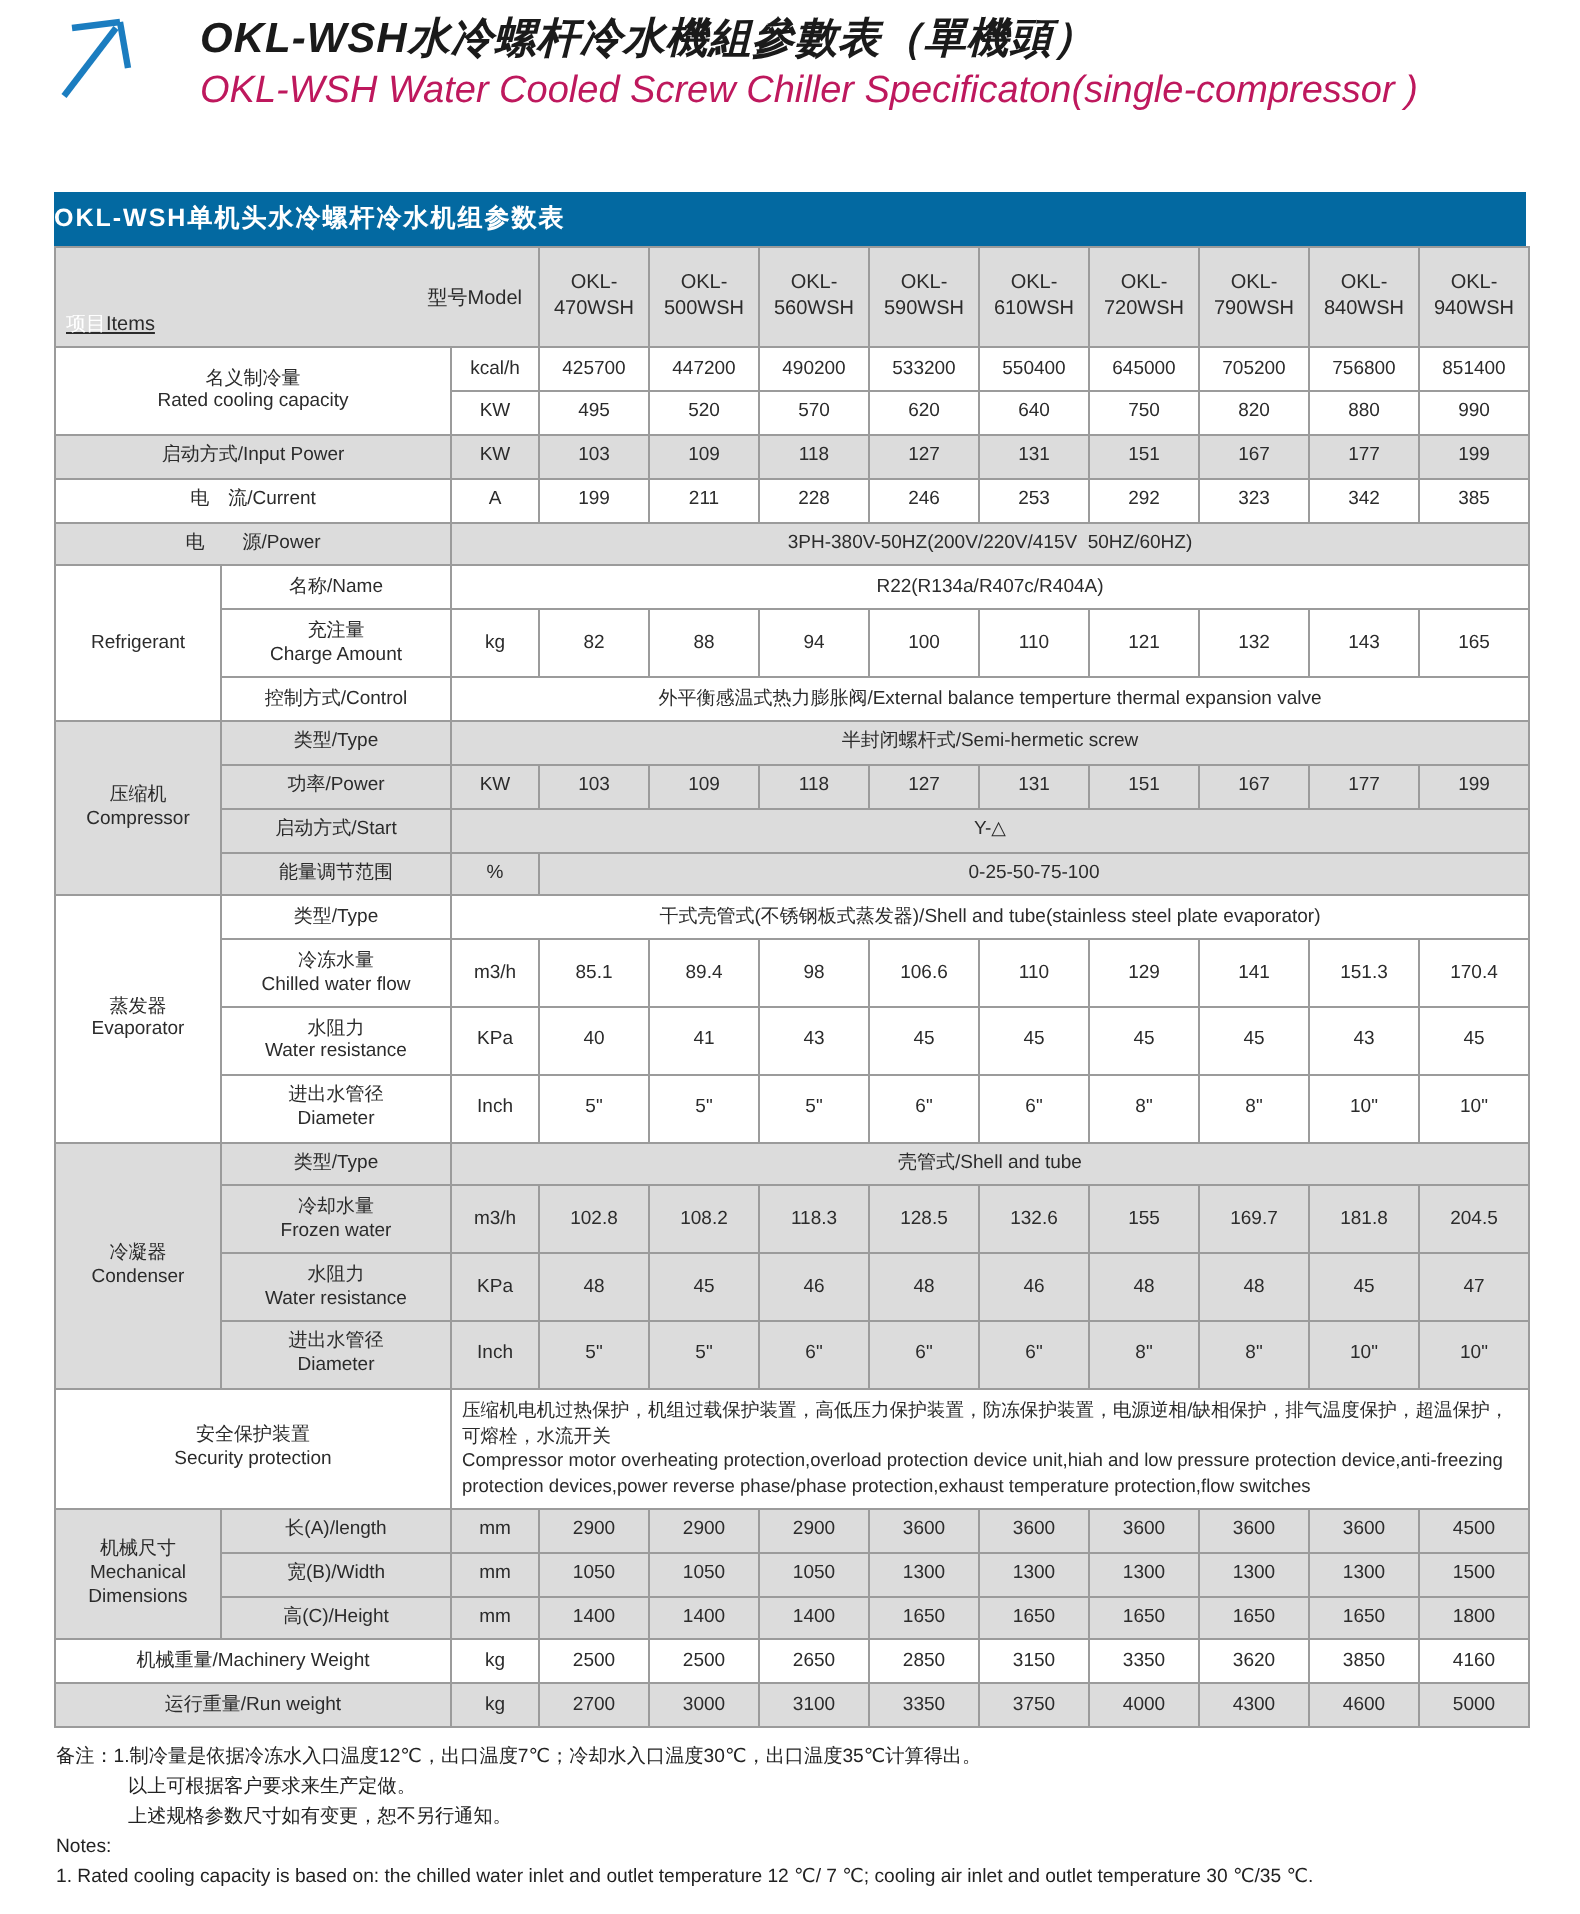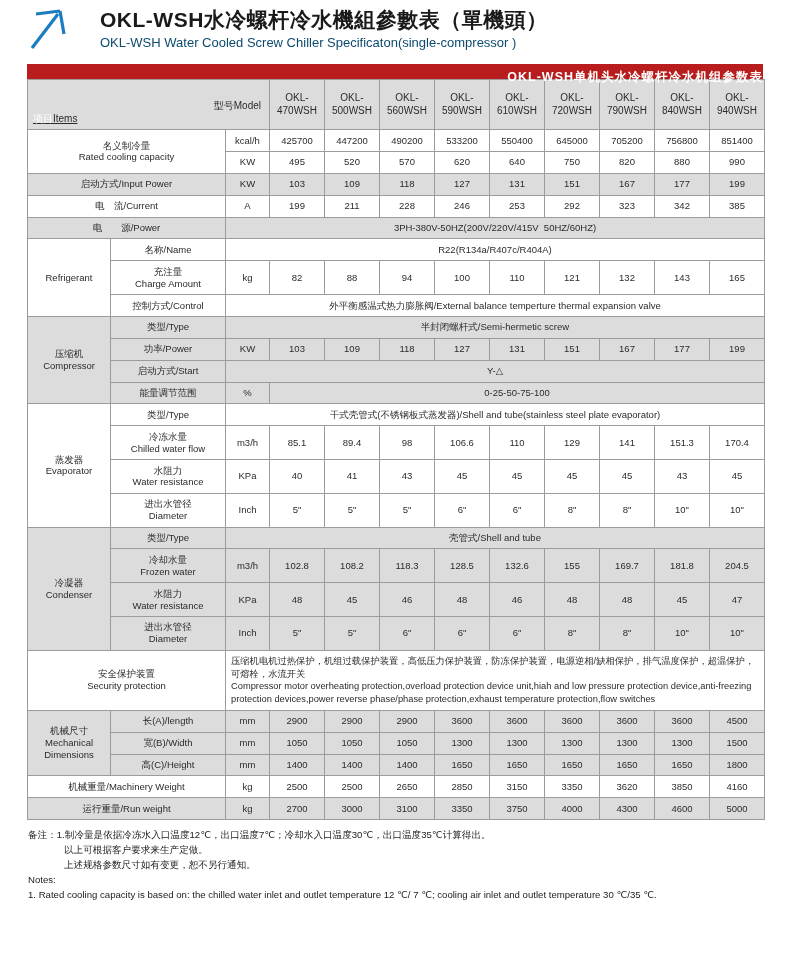--- a/index.html
+++ b/index.html
@@ -2,31 +2,31 @@
 <html><head>
 <meta charset="utf-8">
 <style>
   html,body{margin:0;padding:0;background:#ffffff;}
   body{
     width:790px;min-height:957px;
     font-family:"Liberation Sans","DejaVu Sans",sans-serif;
     color:#2b2b2b;
   }
   
-  .page-header{position:relative;height:64px;}
+  .page-header{position:relative;height:96px;font-style:italic;}
   .logo{position:absolute;left:27px;top:7px;width:42px;height:46px;}
   .titles{margin-left:100px;padding-top:7px;}
   .title-zh{font-size:21px;font-weight:bold;letter-spacing:0.5px;line-height:1.2;color:#1a1a1a;}
-  .title-en{font-size:13px;margin-top:3px;color:#0c4a6e;}
+  .title-en{font-size:19px;margin-top:3px;color:#be185d;}
   
   .sheet{margin:0 27px;}
   .band{
-    height:15px;line-height:27px;text-align:right;
+    height:27px;line-height:27px;text-align:left;
     color:#ffffff;font-size:12.5px;font-weight:bold;letter-spacing:1px;
-    background:#b91c1c;
+    background:#0369a1;
   }
   table{border-collapse:collapse;table-layout:fixed;width:100%;border:1px solid #7f7f7f;}
   td{
     border:1px solid #9b9b9b;text-align:center;vertical-align:middle;
     padding:4.5px 1px;font-size:9.5px;line-height:1.25;background:#ffffff;
     overflow:hidden;
   }
   tr.g td{background:#dcdcdc;}
   tr.hdr td{height:40px;font-size:10px;}
   td.left{text-align:left;padding-left:5px;padding-right:4px;font-size:9.3px;line-height:1.35;margin-left:43px;}

